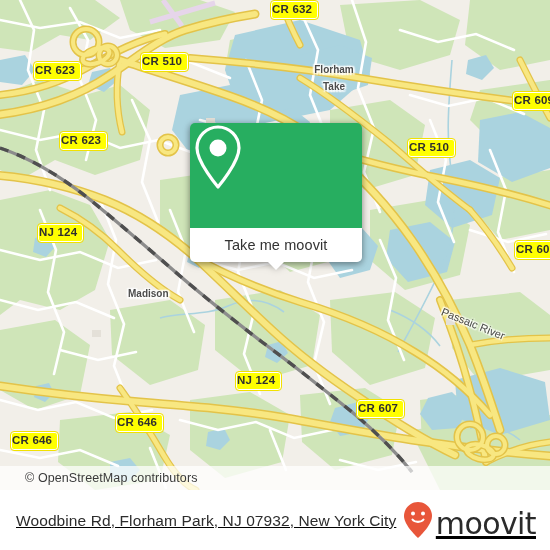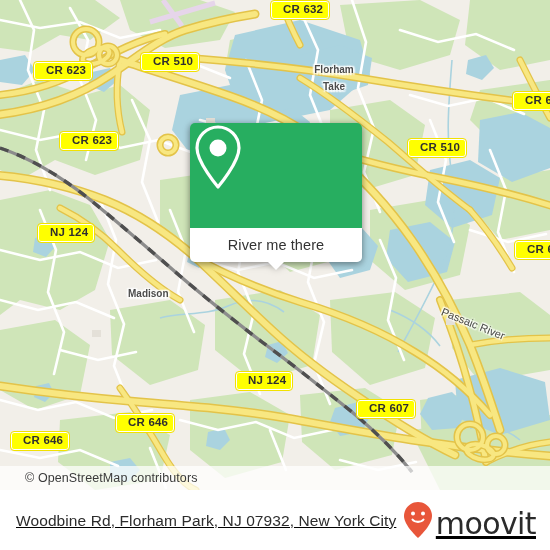--- a/index.html
+++ b/index.html
@@ -30,21 +30,21 @@
   .shield{
     position:absolute;
     background:#ffff00;
     border:1.6px solid #ffffff;
     outline:1.4px solid #f2e100;
     border-radius:3px;
     color:#2f2f2f;
     font-size:11.5px;
     font-weight:bold;
     letter-spacing:.2px;
-    padding:1px 5px 2px 11px;
+    padding:1px 5px 2px 0;
     line-height:13px;
     white-space:nowrap;
     box-sizing:border-box;
     font-family:"Liberation Sans","DejaVu Sans",sans-serif;
   }
 
   
   .place{
     position:absolute;color:#4c4c4c;white-space:nowrap;
     text-shadow:
@@ -327,21 +327,21 @@
     <div class="shield" style="left:396px;top:472px;margin-top:20px;">(649)</div>
 
     <div class="popup">
       <div class="popup-head">
         <svg width="56" height="70" viewBox="0 0 56 70">
           <path d="M28,4 C16.4,4 7,13.4 7,25 C7,39.5 28,64 28,64 C28,64 49,39.5 49,25 C49,13.4 39.6,4 28,4 Z" fill="none" stroke="#ffffff" stroke-width="3.2" stroke-linejoin="round"></path>
           <circle cx="28" cy="25" r="8.5" fill="#ffffff"></circle>
         </svg>
       </div>
       <div class="popup-body">
-        <span class="label">River me there</span>
+        <span class="label">Take me moovit</span>
         <span class="popup-tail"></span>
       </div>
     </div>
 
     <div class="attrib">
       <span>© OpenStreetMap contributors</span>
     </div>
 
   </div>
 

